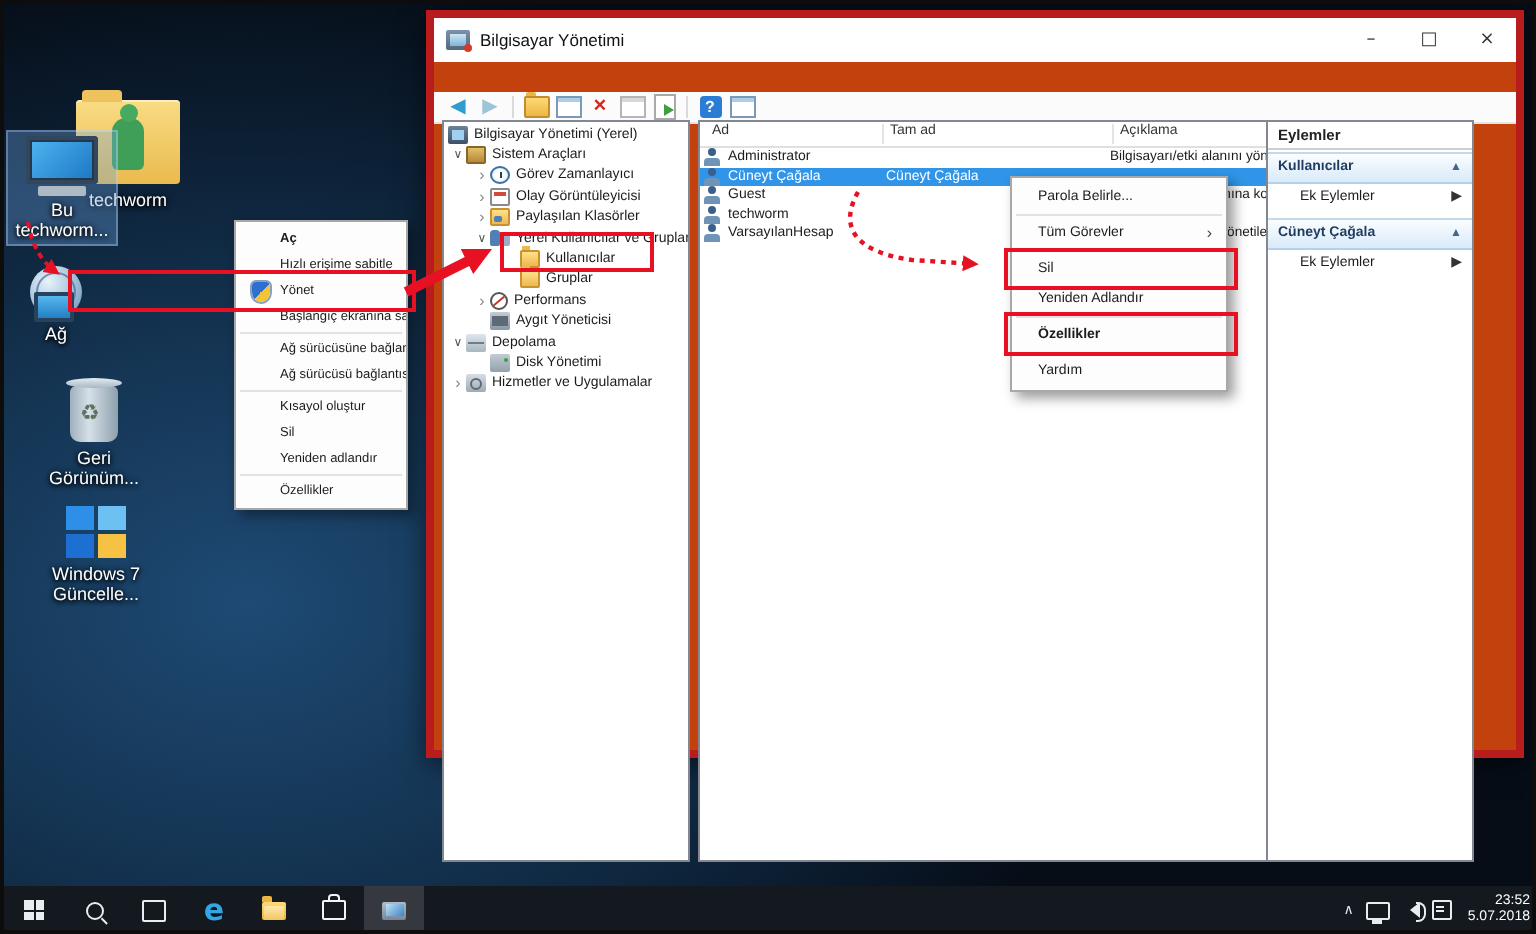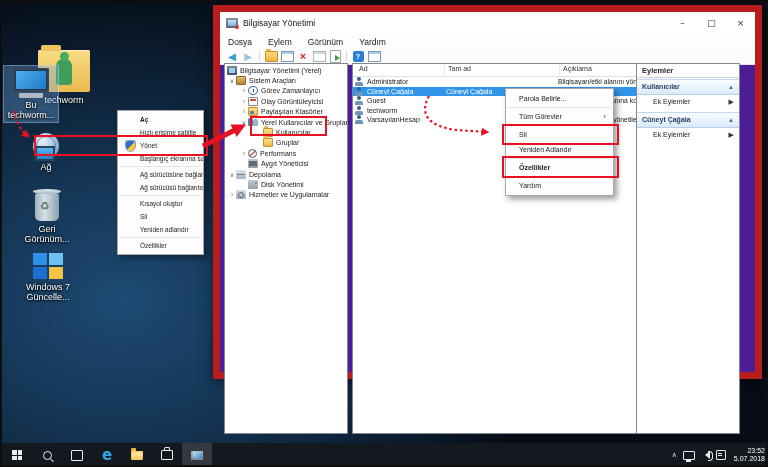--- a/index.html
+++ b/index.html
@@ -42,22 +42,22 @@
   .mi{position:relative;display:flex;align-items:center;color:#1b1b1b;white-space:nowrap;overflow:hidden}
   .msep{height:1px;background:#e2e2e2;margin:1px 2px}
   .bold{font-weight:bold}
   .shield{position:absolute;left:8px;width:9px;height:10px;border-radius:2px 2px 50% 50%;
           background:linear-gradient(135deg,#2f6fd0 0 50%,#f3c534 50% 100%);box-shadow:0 0 0 1px #8aa0c0}
   .subarrow{position:absolute;right:7px;font-size:8px;color:#444}
   
   .rb{position:absolute;border:2px solid #e81123;z-index:55;pointer-events:none}
   .anno{position:absolute;left:0;top:0;z-index:60;pointer-events:none}
   
-  .win{position:absolute;left:213px;top:5px;width:549px;height:374px;background:#4c1d95;
-       border:7px solid #b91c1c;box-sizing:border-box;box-shadow:0 3px 12px rgba(0,0,0,.55);z-index:10}
+  .win{position:absolute;left:213px;top:5px;width:549px;height:374px;background:#c2410c;
+       border:4px solid #b91c1c;box-sizing:border-box;box-shadow:0 3px 12px rgba(0,0,0,.55);z-index:10}
   .titlebar{position:absolute;left:0;right:0;top:0;height:22px;background:#fff;display:flex;align-items:center}
   .apptitle{font-size:8.5px;color:#111;margin-left:5px}
   .appico{width:12px;height:10px;margin-left:6px;background:linear-gradient(#7d92a6,#54687c);position:relative;border-radius:1px}
   .appico::before{content:"";position:absolute;inset:2px;background:linear-gradient(#cfe4f4,#7fb4dd)}
   .appico::after{content:"";position:absolute;right:-1px;bottom:-1px;width:4px;height:4px;background:#d23b2e;border-radius:50%}
   .caption{margin-left:auto;display:flex}
   .cap{width:29px;height:22px;text-align:center;line-height:22px;font-size:9px;color:#333;font-family:"DejaVu Sans",sans-serif}
   .menubar{position:absolute;left:0;right:0;top:22px;height:15px;background:#fdfdfd;display:flex;align-items:center;font-size:8.5px;color:#222}
   .mb{padding:0 8px}
   .tbar{position:absolute;left:0;right:0;top:37px;height:15px;background:#fbfbfb;border-bottom:1px solid #e4e4e4;
@@ -162,21 +162,21 @@
 <div class="dicon" style="left:32px;top:50px;width:64px">
   <div class="fold-lg">
       <span class="fig"></span>
     </div>
   <div class="dlabel">techworm</div>
 </div>
 <div class="dicon sel-ico" style="left:4px;top:66px;width:52px">
   <div class="pcmon" style="margin-bottom:5px"></div>
   <div class="dlabel">Bu techworm...</div>
 </div>
-<div class="dicon" style="left:20px;top:133px;width:52px">
+<div class="dicon" style="left:2px;top:133px;width:52px">
   <div class="globe"></div>
   <div class="dlabel">Ağ</div>
 </div>
 <div class="dicon" style="left:18px;top:193px;width:58px">
   <div class="bin"></div>
   <div class="dlabel">Geri Görünüm...</div>
 </div>
 <div class="dicon" style="left:18px;top:253px;width:60px">
   <div class="winlogo">
     <i style="background:#2e8fe8"></i>
@@ -189,26 +189,20 @@
 
 <div class="win">
   <div class="titlebar">
     <span class="appico"></span>
     <span class="apptitle">Bilgisayar Yönetimi</span>
     <span class="caption">
       <span class="cap">–</span>
       <span class="cap">□</span>
       <span class="cap">×</span>
     </span>
-  </div>
-  <div class="menubar">
-    <span class="mb">Dosya</span>
-    <span class="mb">Eylem</span>
-    <span class="mb">Görünüm</span>
-    <span class="mb">Yardım</span>
   </div>
   <div class="tbar">
     <span class="tbtn navb">◀</span>
     <span class="tbtn navf">▶</span>
     <span class="tsep"></span>
     <span class="tbtn">
         <span class="tfold"></span>
       </span>
     <span class="tbtn">
         <span class="twin"></span>

